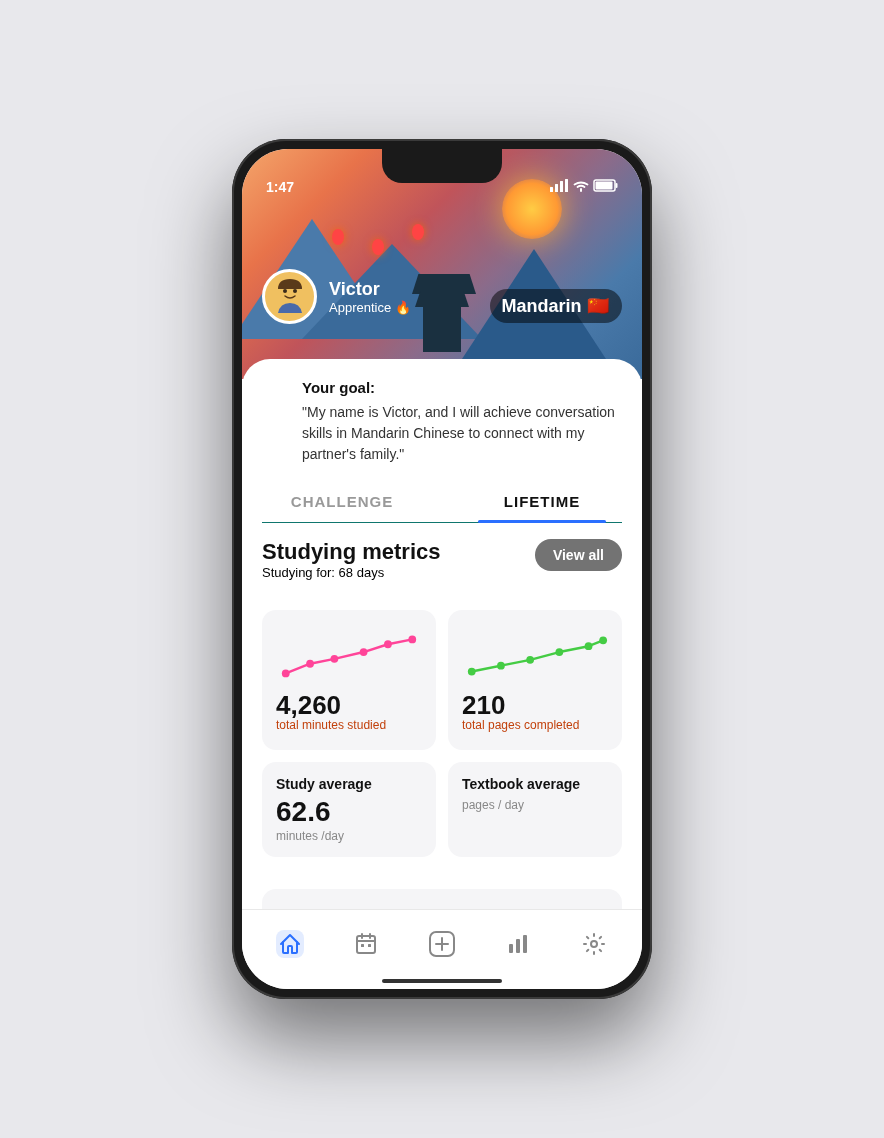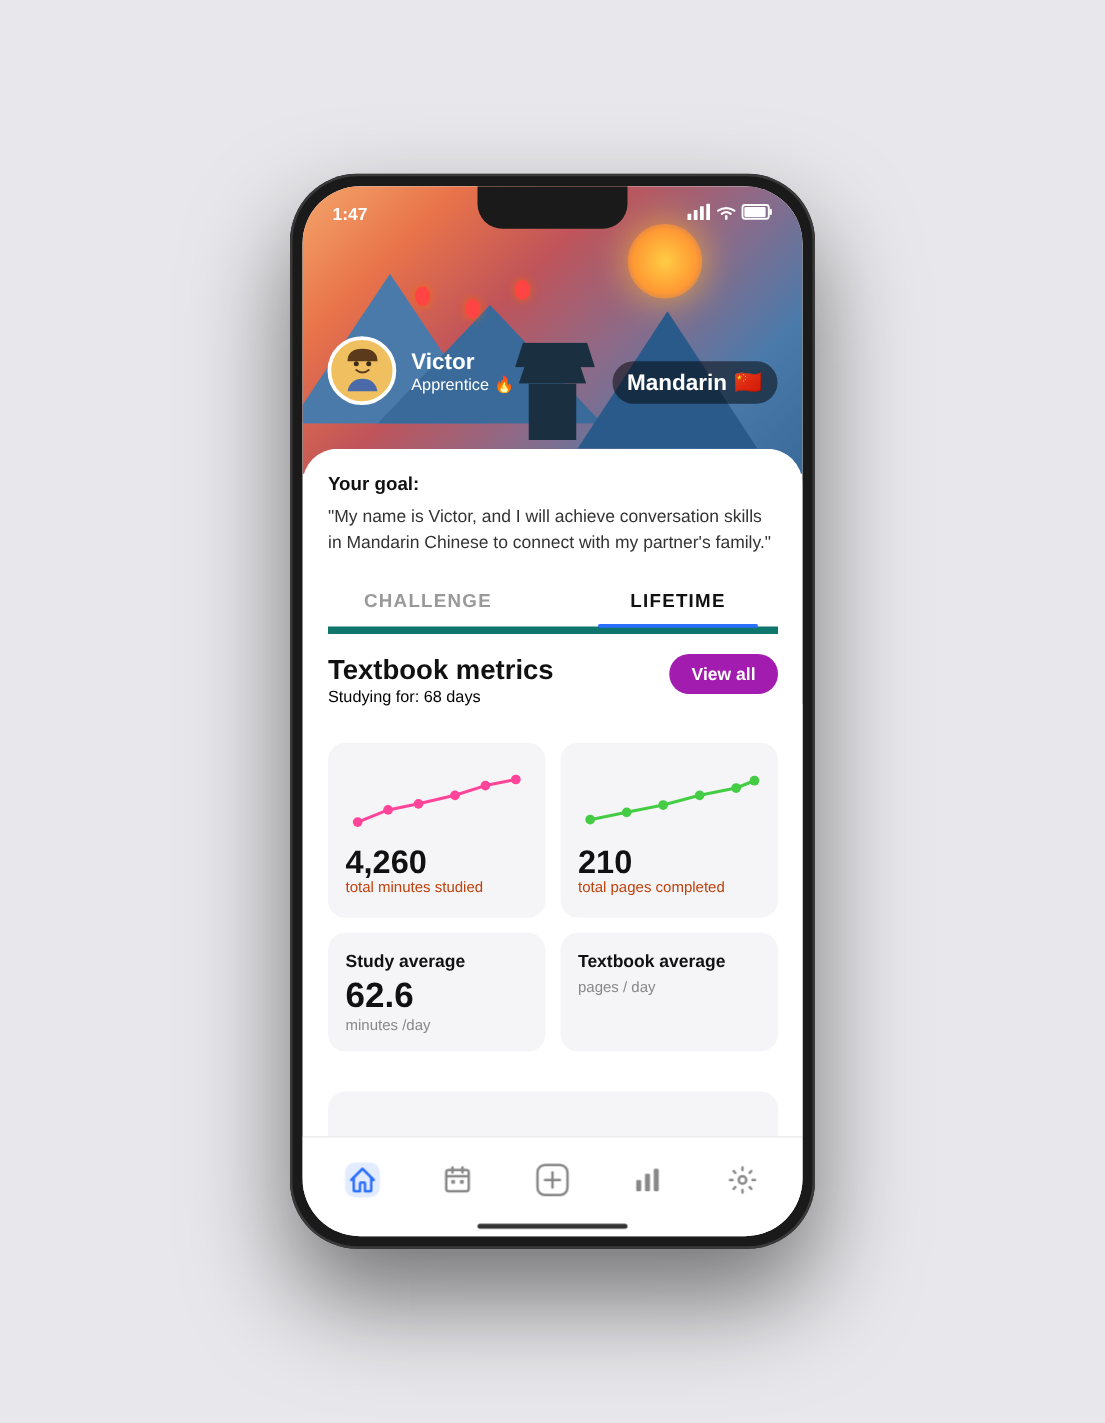--- a/index.html
+++ b/index.html
@@ -41,21 +41,21 @@
       width: 120px;
       height: 34px;
       background: #1a1a1a;
       border-radius: 0 0 20px 20px;
       z-index: 100;
     }
 
     
     .status-bar {
       position: absolute;
-      top: 0;
+      top: 16px;
       left: 0;
       right: 0;
       height: 50px;
       display: flex;
       align-items: flex-start;
       justify-content: space-between;
       padding: 14px 24px 0;
       z-index: 99;
       color: #fff;
       font-size: 14px;
@@ -206,39 +206,40 @@
       border-radius: 28px 28px 0 0;
       overflow-y: auto;
       overflow-x: hidden;
     }
 
     .main-content::-webkit-scrollbar { display: none; }
 
     
     .goal-section {
       padding: 20px 20px 16px;
+      margin-left: 40px;
     }
 
     .goal-label {
       font-size: 15px;
       font-weight: 700;
       color: #111;
       margin-bottom: 6px;
     }
 
     .goal-text {
       font-size: 14px;
       color: #333;
       line-height: 1.5;
     }
 
     
     .tabs-container {
       display: flex;
-      border-bottom: 6px solid #0f766e;
+      border-bottom: 1px solid #0f766e;
       margin: 0 20px;
       gap: 40px;
     }
 
     .tab {
       flex: 1;
       text-align: center;
       padding: 12px 0;
       font-size: 15px;
       font-weight: 600;
@@ -275,21 +276,21 @@
       margin-bottom: 4px;
     }
 
     .metrics-title {
       font-size: 22px;
       font-weight: 800;
       color: #111;
     }
 
     .view-all-btn {
-      background: #a21caf;
+      background: #737373;
       color: #fff;
       border: none;
       border-radius: 20px;
       padding: 8px 18px;
       font-size: 14px;
       font-weight: 600;
       cursor: pointer;
     }
 
     .studying-days {
@@ -538,21 +539,21 @@
           <span>CHALLENGE</span>
         </div>
         <div class="tab active">
           <span>LIFETIME</span>
         </div>
       </div>
 
       <div class="metrics-section">
         <div class="metrics-header">
           <div>
-            <div class="metrics-title">Textbook metrics</div>
+            <div class="metrics-title">Studying metrics</div>
             <div class="studying-days">Studying for: 68 days</div>
           </div>
           <button class="view-all-btn">View all</button>
         </div>
 
         <div class="metrics-grid">
 
           <div class="metric-card">
             <div class="metric-chart">
               <svg width="100%" height="60" viewBox="0 0 150 60">

